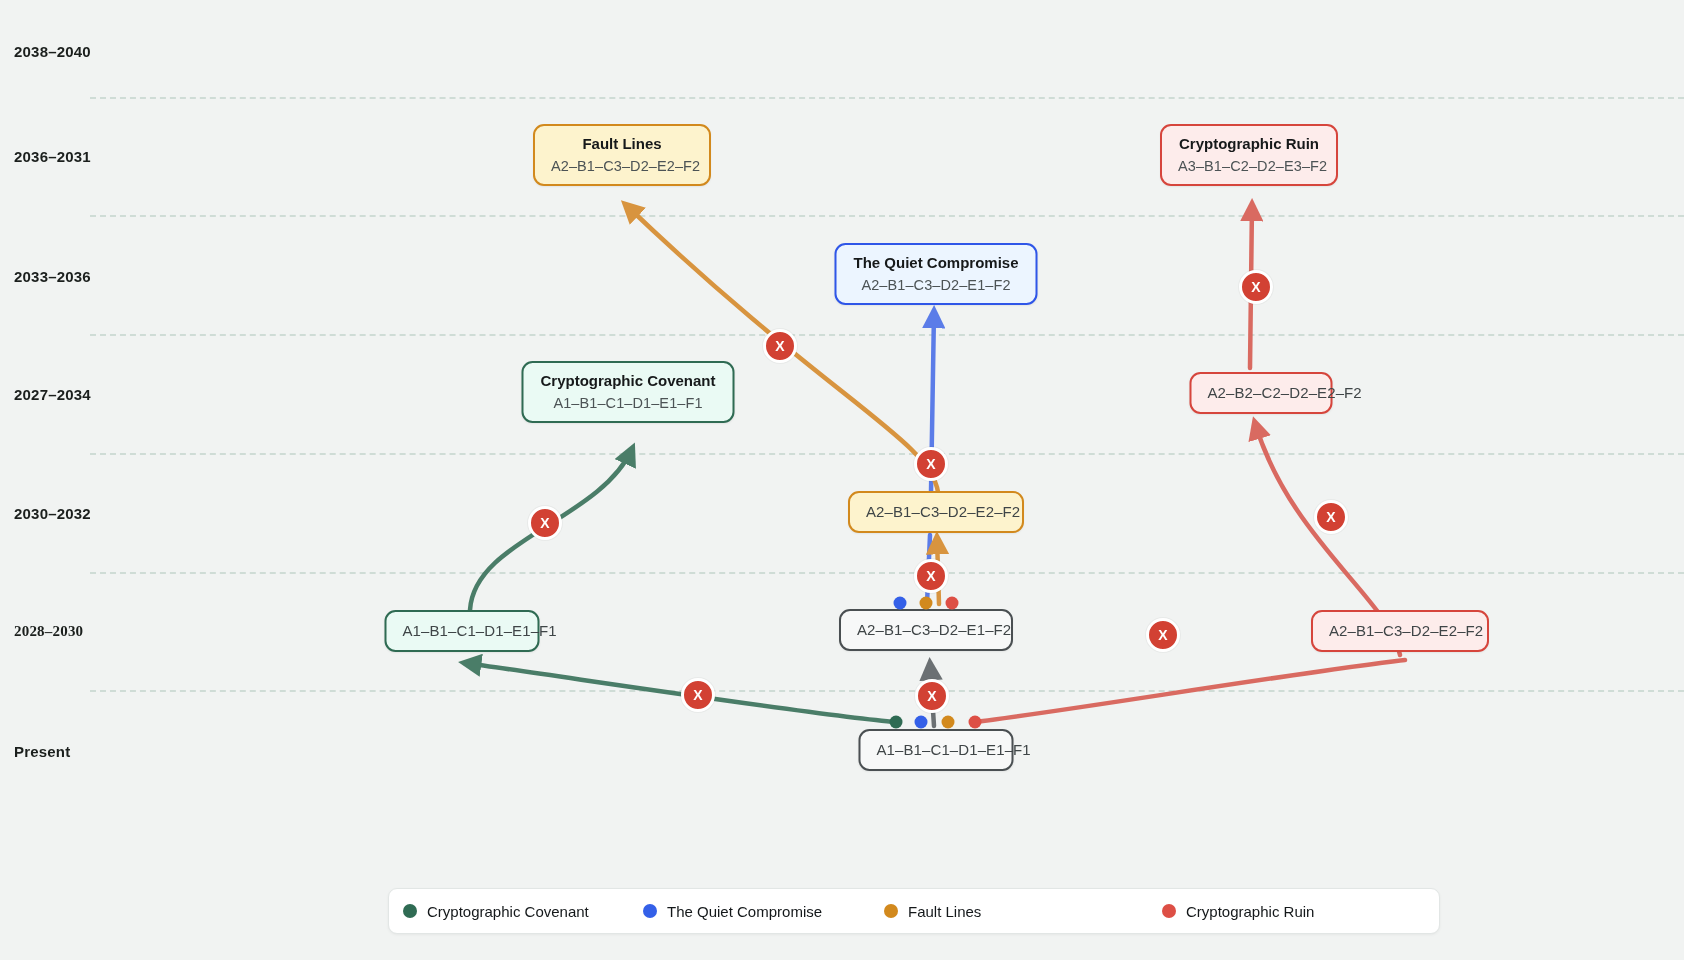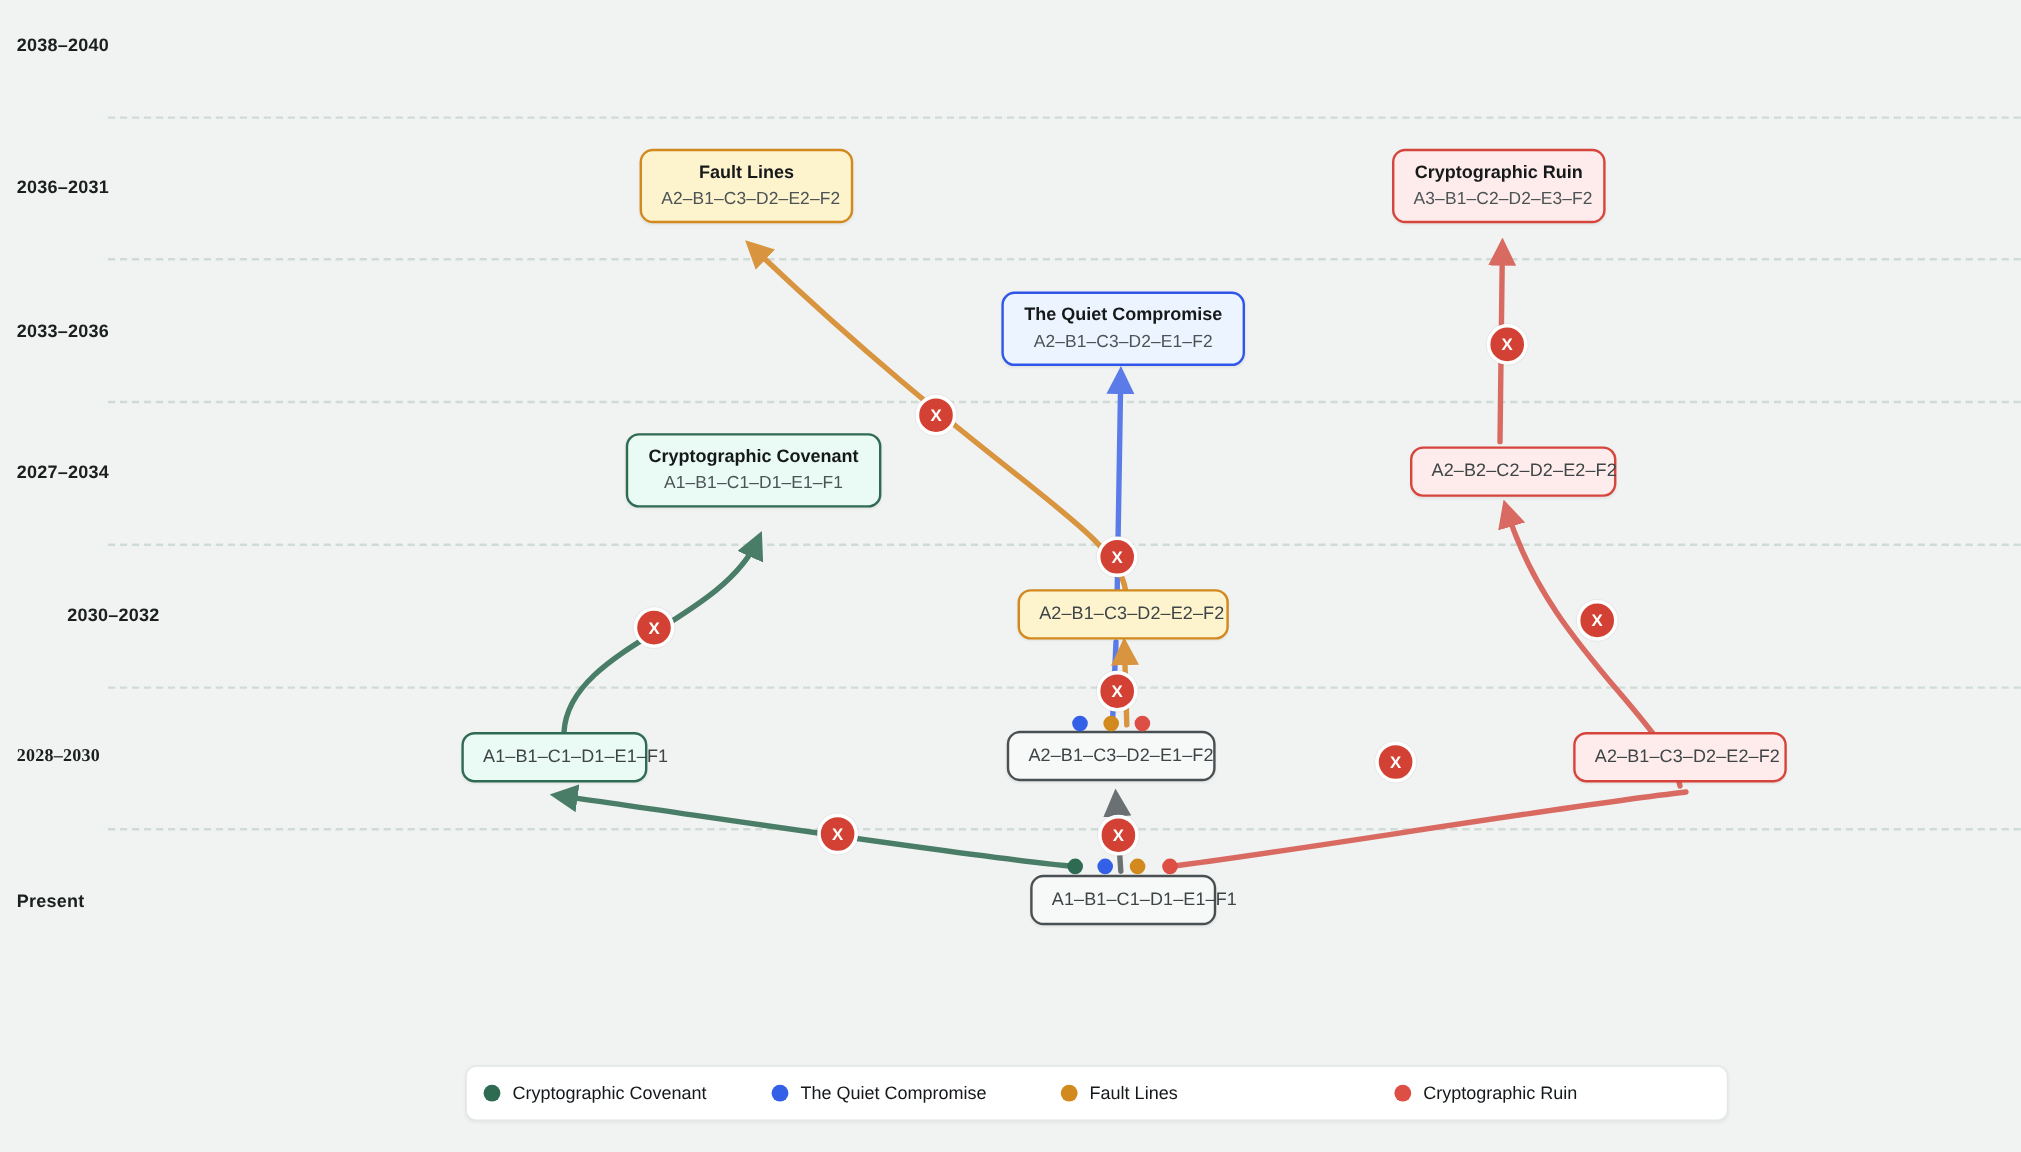--- a/index.html
+++ b/index.html
@@ -99,25 +99,25 @@
   <div id="gridlines">
       <div class="gridline" style="top: 97px;"></div>
       <div class="gridline" style="top: 215px;"></div>
       <div class="gridline" style="top: 334px;"></div>
       <div class="gridline" style="top: 453px;"></div>
       <div class="gridline" style="top: 572px;"></div>
       <div class="gridline" style="top: 690px;"></div>
     </div>
 
   <div id="axis-labels">
-      <div class="axis-label" style="top: 38px;">2038–2040</div>
+      <div class="axis-label" style="top: 51px;">2038–2040</div>
       <div class="axis-label" style="top: 156px;">2036–2031</div>
       <div class="axis-label" style="top: 276px;">2033–2036</div>
       <div class="axis-label" style="top: 394px;">2027–2034</div>
-      <div class="axis-label" style="top: 513px; margin-left: 42px;">2030–2032</div>
+      <div class="axis-label" style="top: 513px;">2030–2032</div>
       <div class="axis-label" style="top: 631px; font-family: Liberation Serif, serif;">2028–2030</div>
       <div class="axis-label" style="top: 751px;">Present</div>
     </div>
 
   <svg class="edges" viewBox="0 0 1684 960">
     <defs>
       <marker id="ah-green" viewBox="0 0 10 10" refX="7" refY="5" markerWidth="5.2" markerHeight="5.2" orient="auto-start-reverse">
         <path d="M 0 0 L 10 5 L 0 10 z" fill="#4a7d68"></path>
       </marker>
       <marker id="ah-blue" viewBox="0 0 10 10" refX="7" refY="5" markerWidth="5.2" markerHeight="5.2" orient="auto-start-reverse">
@@ -164,21 +164,21 @@
         <span class="code">A3–B1–C2–D2–E3–F2</span>
       </div>
       <div class="node n-blue" style="left: 936px; top: 274px; width: 203px;">
         <span class="title">The Quiet Compromise</span>
         <span class="code">A2–B1–C3–D2–E1–F2</span>
       </div>
       <div class="node n-green" style="left: 628px; top: 392px; width: 213px;">
         <span class="title">Cryptographic Covenant</span>
         <span class="code">A1–B1–C1–D1–E1–F1</span>
       </div>
-      <div class="node n-red compact" style="left: 1261px; top: 393px; width: 172px;">
+      <div class="node n-red compact" style="left: 1261px; top: 393px; width: 143px;">
         <span class="code">A2–B2–C2–D2–E2–F2</span>
       </div>
       <div class="node n-amber compact" style="left: 936px; top: 512px; width: 176px;">
         <span class="code">A2–B1–C3–D2–E2–F2</span>
       </div>
       <div class="node n-green compact" style="left: 462px; top: 631px; width: 155px;">
         <span class="code">A1–B1–C1–D1–E1–F1</span>
       </div>
       <div class="node n-grey compact" style="left: 926px; top: 630px; width: 174px;">
         <span class="code">A2–B1–C3–D2–E1–F2</span>

